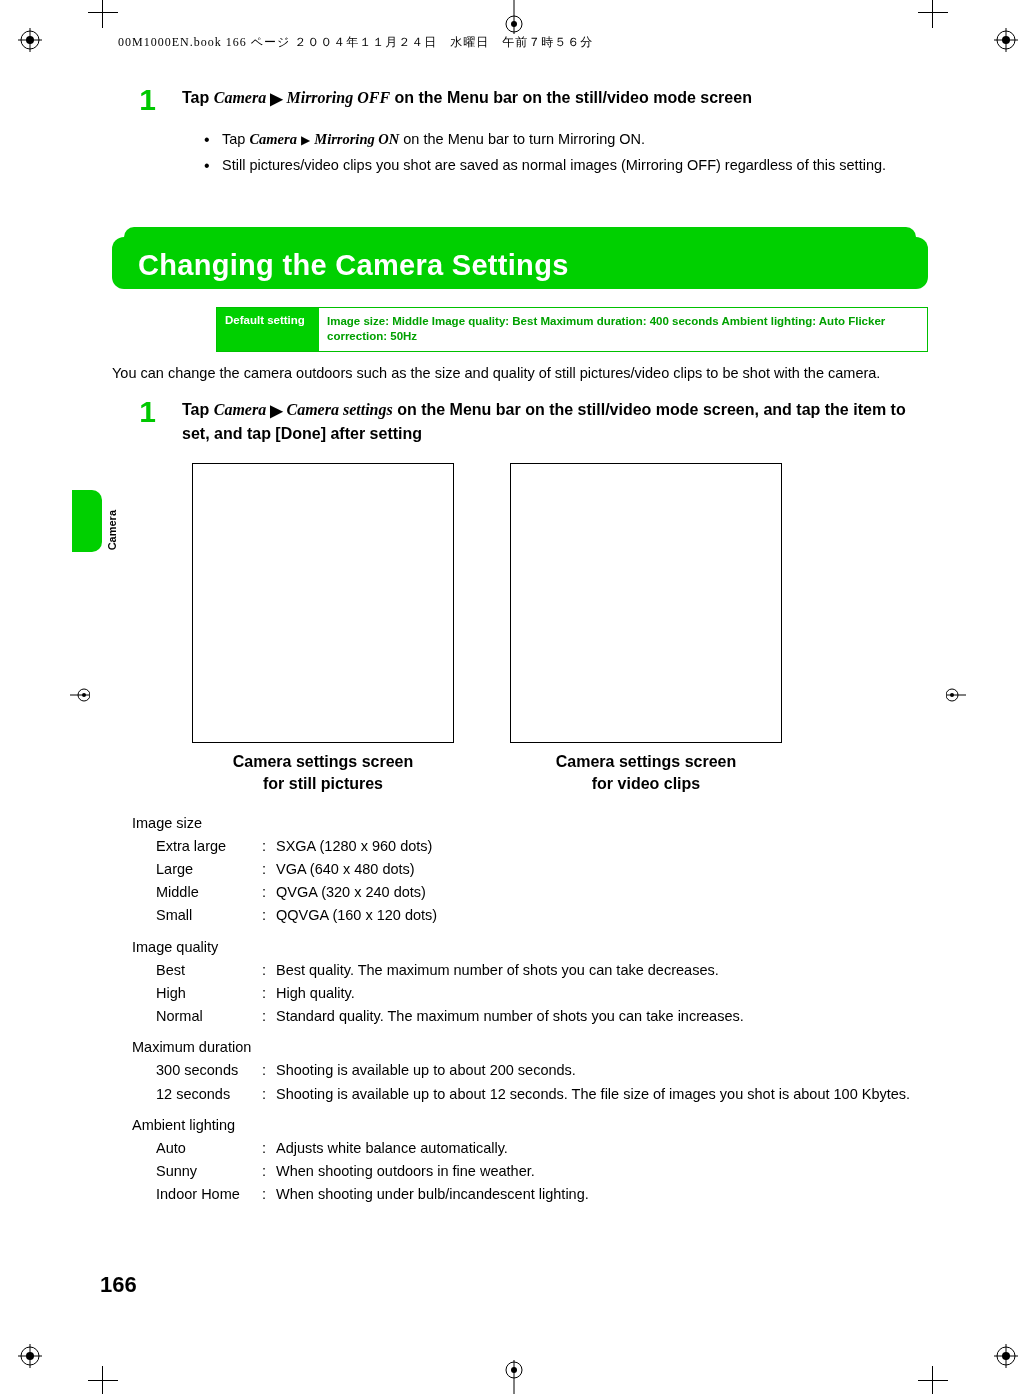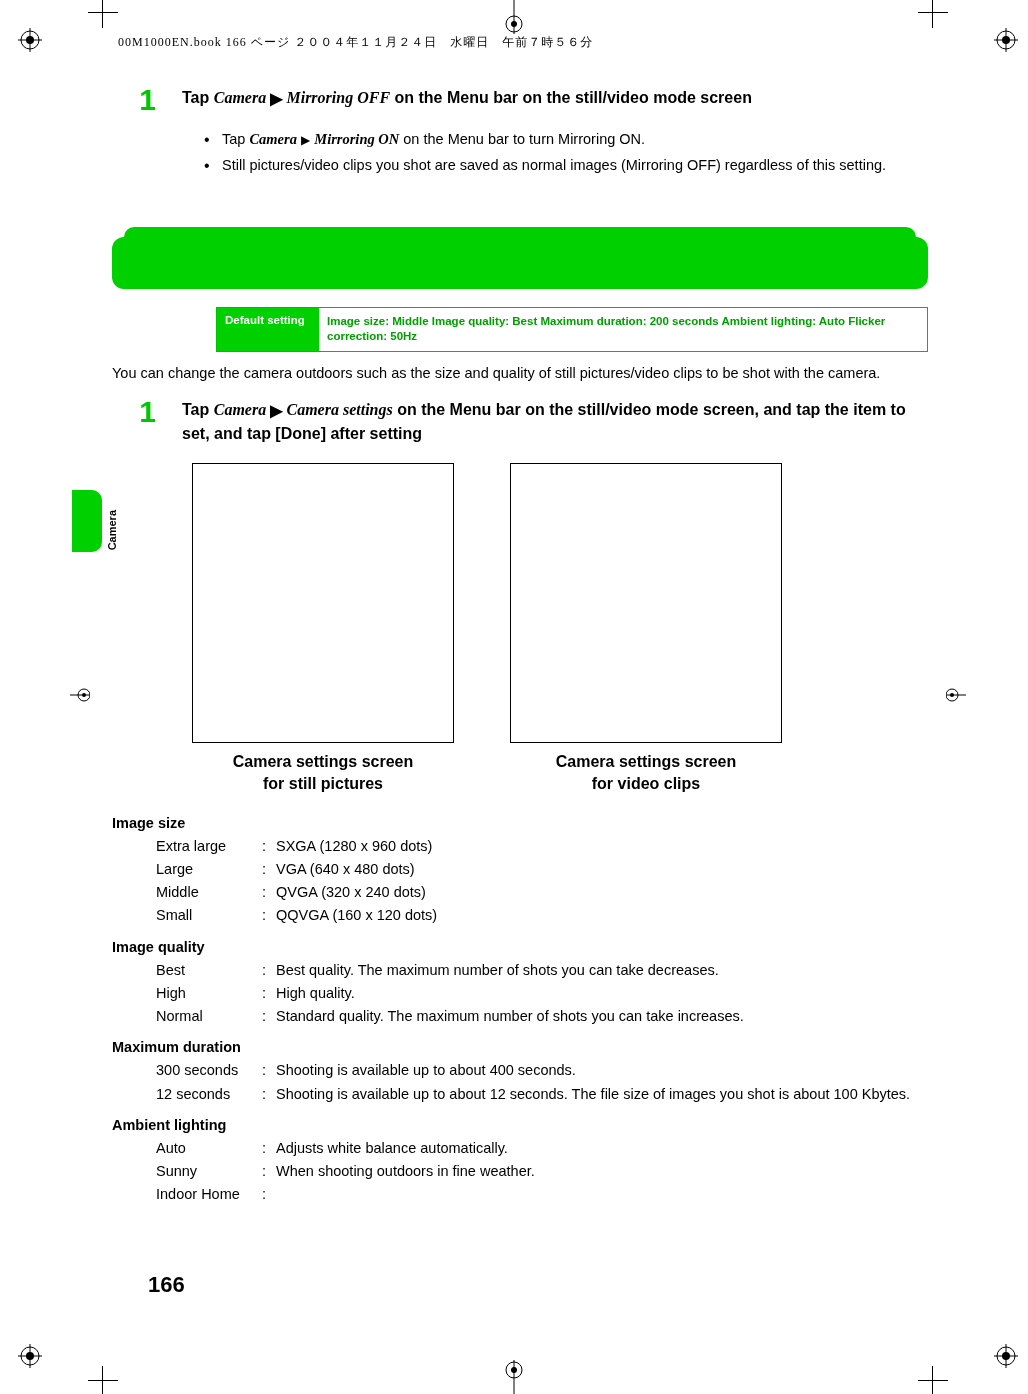--- a/index.html
+++ b/index.html
@@ -53,28 +53,28 @@
 
   .para { font-size:14.5px; line-height:1.55; margin: 4px 0 14px 0; }
 
   .screens-row { display:flex; gap:56px; margin: 18px 0 0 80px; }
   .screen-wrap { text-align:center; }
   .screen-box { width:262px; height:280px; border:1px solid #000; background:#fff; }
   .screen-wrap.vid .screen-box { width:272px; height:280px; }
   .screen-cap { font-size:16px; font-weight:700; margin-top:8px; line-height:1.4; }
 
   .settings { margin-top: 16px; font-size:14.5px; line-height:1.6; }
-  .settings .group-title { font-weight:700; margin-top:8px; }
+  .settings .group-title { font-weight:400; margin-top:8px;margin-left:20px; }
   .setting-line { display:flex; margin-left:44px; }
   .setting-line .name { width:106px; flex-shrink:0; }
   .setting-line .colon { width:14px; flex-shrink:0; text-align:left;}
   .setting-line .desc { flex:1; }
 
   .page-number {
-    position:absolute; left:100px; bottom:96px; font-size:22px; font-weight:700; font-family:Arial,sans-serif;margin-left:48px;
+    position:absolute; left:100px; bottom:96px; font-size:22px; font-weight:700; font-family:Arial,sans-serif;
   }
 
   .side-tab {
     position:absolute; left:72px; top:490px; width:30px; height:62px;
     background:#00d000; border-top-right-radius:10px; border-bottom-right-radius:10px;
   }
   .side-label {
     position:absolute; left:106px; top:510px; font-size:11px; font-weight:700;
     writing-mode: vertical-rl; transform: rotate(180deg);
   }
@@ -192,25 +192,26 @@
         <span>Tap </span><span class="menu-italic">Camera</span> <span class="arrow">▶</span> <span class="menu-italic">Mirroring ON</span><span> on the Menu bar to turn Mirroring ON.</span>
       </li>
       <li>
         <span>Still pictures/video clips you shot are saved as normal images (Mirroring OFF) regardless of this setting.</span>
       </li>
     </ul>
 
     <div class="section-banner">
       <div class="bg-top"></div>
       <div class="bg-main"></div>
+      <h2>Changing the Camera Settings</h2>
     </div>
 
     <div class="default-row">
       <div class="lbl">Default setting</div>
-      <div class="val">Image size: Middle Image quality: Best Maximum duration: 200 seconds Ambient lighting: Auto Flicker correction: 50Hz</div>
+      <div class="val">Image size: Middle Image quality: Best Maximum duration: 400 seconds Ambient lighting: Auto Flicker correction: 50Hz</div>
     </div>
 
     <p class="para">You can change the camera outdoors such as the size and quality of still pictures/video clips to be shot with the camera.</p>
 
     <div class="step-row">
       <div class="step-num">1</div>
       <div class="step-text">
         <span>Tap </span><span class="menu-italic">Camera</span><span class="arrow">▶</span><span class="menu-italic">Camera settings</span><span> on the Menu bar on the still/video mode screen, and tap the item to set, and tap [Done] after setting</span>
       </div>
     </div>
@@ -274,21 +275,21 @@
             <div class="colon">:</div>
             <div class="desc">Standard quality. The maximum number of shots you can take increases.</div>
           </div>
         </div>
 
       <div class="group-title">Maximum duration</div>
       <div id="rows-max-duration">
           <div class="setting-line">
             <div class="name">300 seconds</div>
             <div class="colon">:</div>
-            <div class="desc">Shooting is available up to about 400 seconds.</div>
+            <div class="desc">Shooting is available up to about 200 seconds.</div>
           </div>
           <div class="setting-line">
             <div class="name">12 seconds</div>
             <div class="colon">:</div>
             <div class="desc">Shooting is available up to about 12 seconds. The file size of images you shot is about 100 Kbytes.</div>
           </div>
         </div>
 
       <div class="group-title">Ambient lighting</div>
       <div id="rows-ambient">
@@ -298,20 +299,21 @@
             <div class="desc">Adjusts white balance automatically.</div>
           </div>
           <div class="setting-line">
             <div class="name">Sunny</div>
             <div class="colon">:</div>
             <div class="desc">When shooting outdoors in fine weather.</div>
           </div>
           <div class="setting-line">
             <div class="name">Indoor Home</div>
             <div class="colon">:</div>
+            <div class="desc">When shooting under bulb/incandescent lighting.</div>
           </div>
         </div>
     </div>
 
   </div>
 
   <div class="page-number">166</div>
 </div>
 
 </body></html>

